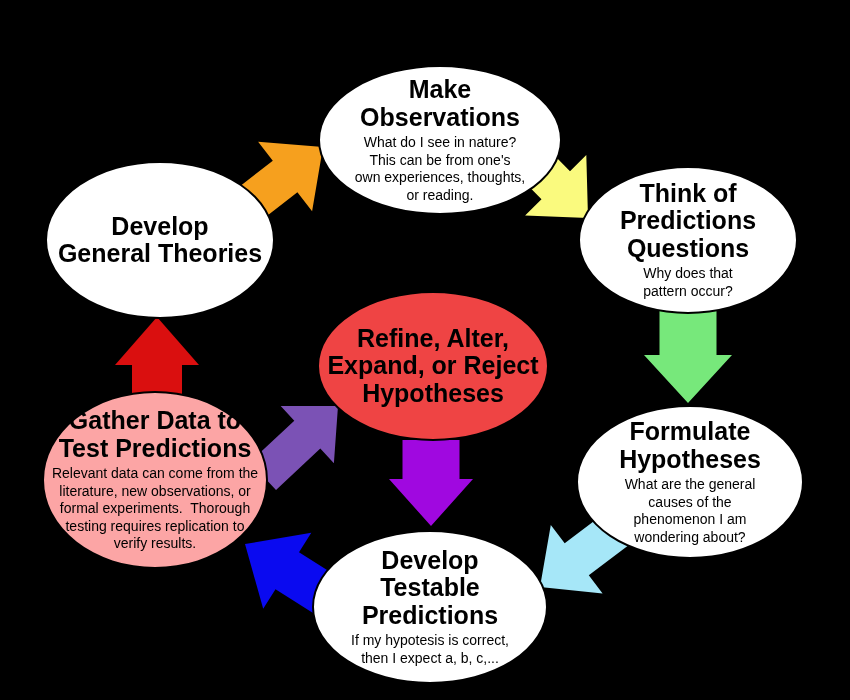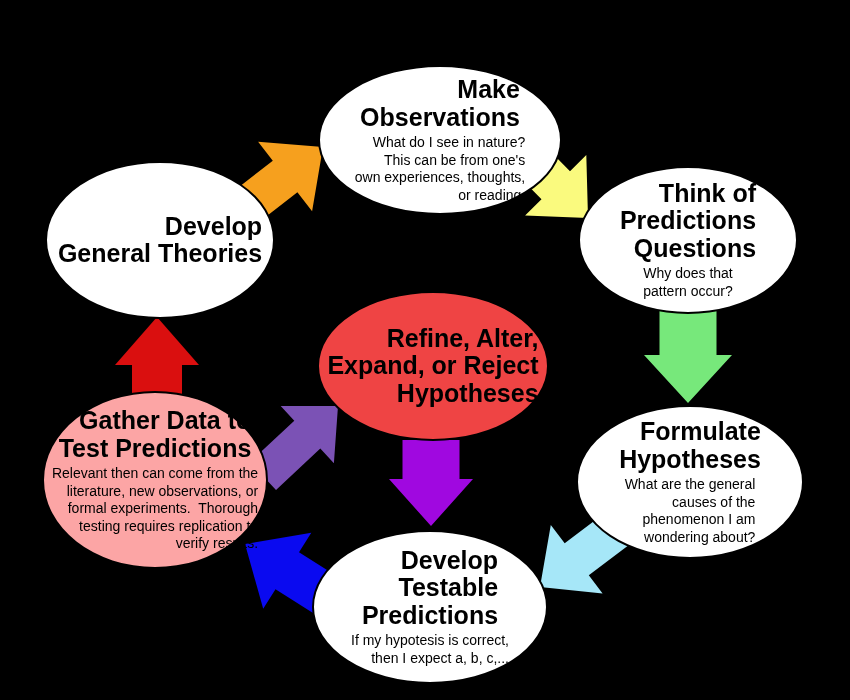--- a/index.html
+++ b/index.html
@@ -27,21 +27,21 @@
     position: absolute;
     z-index: 2;
     background: #ffffff;
     border: 2px solid #000000;
     border-radius: 50%;
     box-sizing: border-box;
     display: flex;
     flex-direction: column;
     align-items: center;
     justify-content: center;
-    text-align: right;
+    text-align: center;
     padding: 0 6px;
   }
   .node-title {
     font-weight: bold;
     font-size: 25px;
     line-height: 1.1;
     color: #000000;
     white-space: pre-wrap;
   }
   .node-desc {
@@ -94,21 +94,21 @@
       <div class="node" style="left: 312px; top: 530px; width: 236px; height: 154px; background: rgb(255, 255, 255); border-color: rgb(0, 0, 0);">
     <div class="node-title">Develop
 Testable
 Predictions</div>
     <div class="node-desc">If my hypotesis is correct,
 then I expect a, b, c,...</div>
   </div>
       <div class="node" style="left: 42px; top: 391px; width: 226px; height: 178px; background: #fca5a5; border-color: rgb(0, 0, 0);">
     <div class="node-title">Gather Data to
 Test Predictions</div>
-    <div class="node-desc">Relevant then can come from the
+    <div class="node-desc">Relevant data can come from the
 literature, new observations, or
 formal experiments.  Thorough
 testing requires replication to
 verify results.</div>
   </div>
       <div class="node" style="left: 45px; top: 161px; width: 230px; height: 158px; background: rgb(255, 255, 255); border-color: rgb(0, 0, 0);">
     <div class="node-title">Develop
 General Theories</div>
   </div>
       <div class="node" style="left: 317px; top: 291px; width: 232px; height: 150px; background: #ef4444; border-color: rgb(0, 0, 0);">

